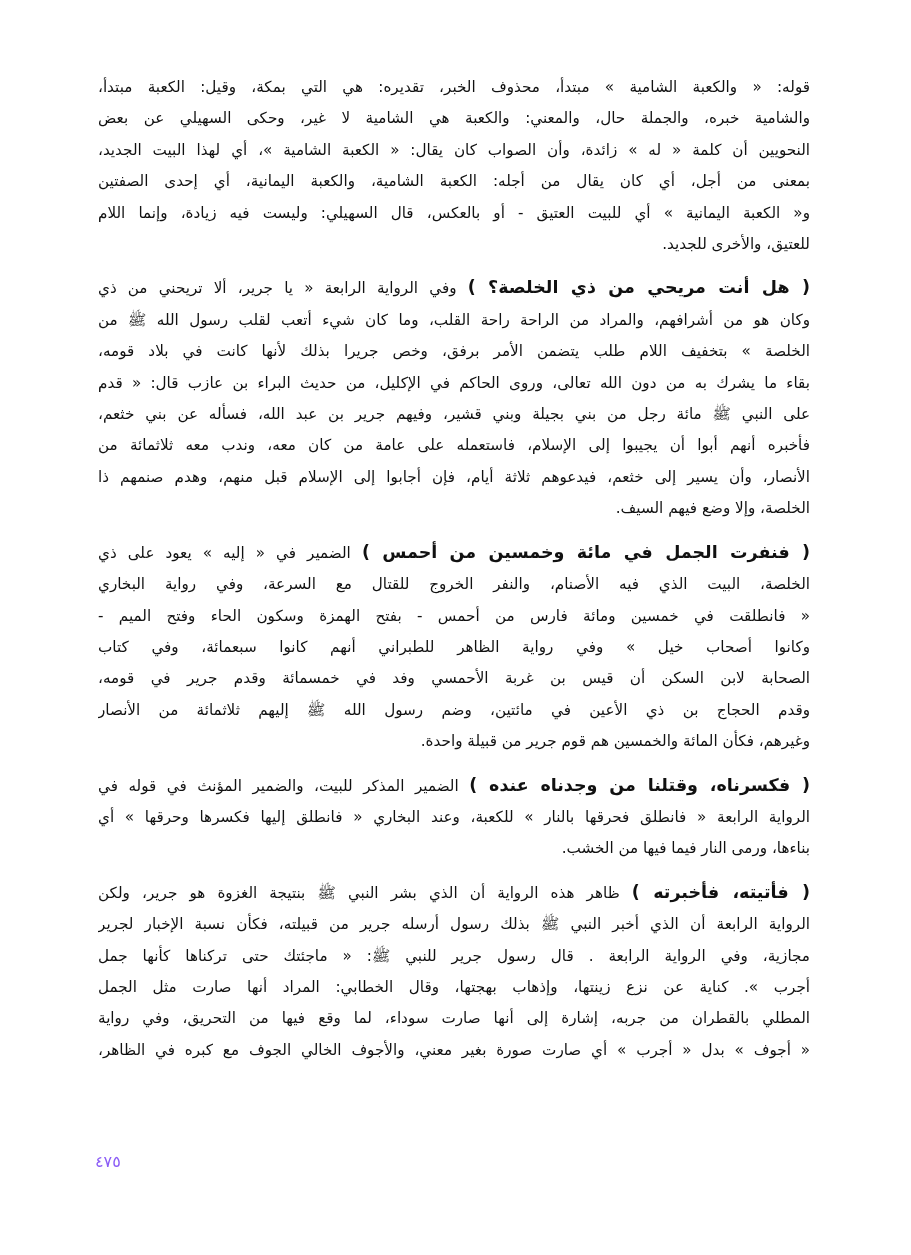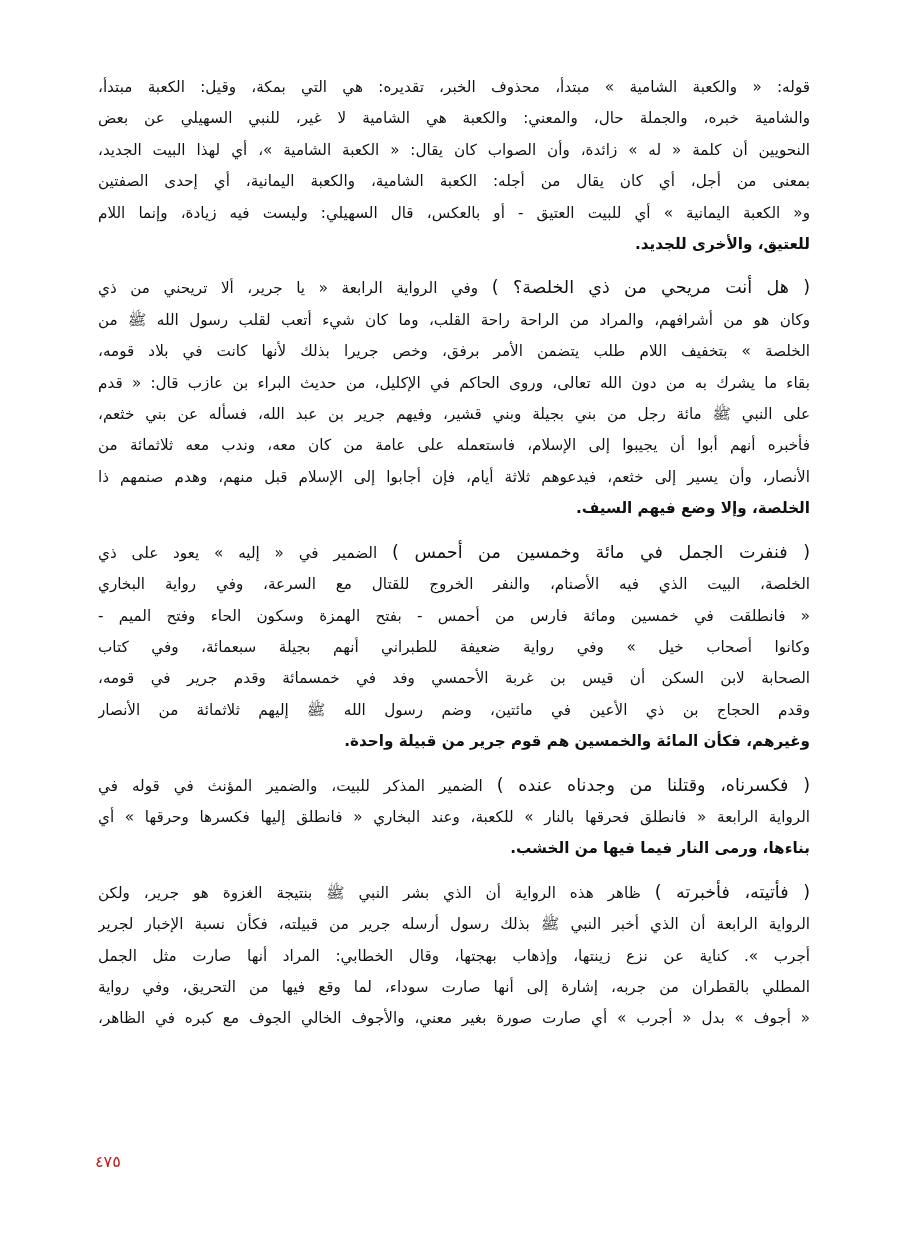--- a/index.html
+++ b/index.html
@@ -32,43 +32,42 @@
     }
     .para .line {
       display: block;
       text-align: justify;
       text-align-last: justify;
       white-space: nowrap;
       overflow: hidden;
     }
     .para .line.last {
       text-align-last: right;
-      font-weight: bold;
     }
     .heading {
-      font-weight: normal;
+      font-weight: bold;
       font-size: 17.5px;
     }
     .page-number {
       position: absolute;
       left: 95px;
       top: 1152px;
       font-size: 16px;
       direction: rtl;
-      color: #b91c1c;
+      color: #8b5cf6;
     }
   </style>
 </head>
 <body>
 
 <div class="page">
 
   <p class="para">
     <span class="line">قوله: « والكعبة الشامية » مبتدأ، محذوف الخبر، تقديره: هي التي بمكة، وقيل: الكعبة مبتدأ،</span>
-    <span class="line">والشامية خبره، والجملة حال، والمعني: والكعبة هي الشامية لا غير، للنبي السهيلي عن بعض</span>
+    <span class="line">والشامية خبره، والجملة حال، والمعني: والكعبة هي الشامية لا غير، وحكى السهيلي عن بعض</span>
     <span class="line">النحويين أن كلمة « له » زائدة، وأن الصواب كان يقال: « الكعبة الشامية »، أي لهذا البيت الجديد،</span>
     <span class="line">بمعنى من أجل، أي كان يقال من أجله: الكعبة الشامية، والكعبة اليمانية، أي إحدى الصفتين</span>
     <span class="line">و« الكعبة اليمانية » أي للبيت العتيق - أو بالعكس، قال السهيلي: وليست فيه زيادة، وإنما اللام</span>
     <span class="line last">للعتيق، والأخرى للجديد.</span>
   </p>
 
   <p class="para">
     <span class="line"><span class="heading">( هل أنت مريحي من ذي الخلصة؟ )</span> <span>وفي الرواية الرابعة « يا جرير، ألا تريحني من ذي</span></span>
     <span class="line">وكان هو من أشرافهم، والمراد من الراحة راحة القلب، وما كان شيء أتعب لقلب رسول الله ﷺ من</span>
     <span class="line">الخلصة » بتخفيف اللام طلب يتضمن الأمر برفق، وخص جريرا بذلك لأنها كانت في بلاد قومه،</span>
@@ -76,35 +75,36 @@
     <span class="line">على النبي ﷺ مائة رجل من بني بجيلة وبني قشير، وفيهم جرير بن عبد الله، فسأله عن بني خثعم،</span>
     <span class="line">فأخبره أنهم أبوا أن يجيبوا إلى الإسلام، فاستعمله على عامة من كان معه، وندب معه ثلاثمائة من</span>
     <span class="line">الأنصار، وأن يسير إلى خثعم، فيدعوهم ثلاثة أيام، فإن أجابوا إلى الإسلام قبل منهم، وهدم صنمهم ذا</span>
     <span class="line last">الخلصة، وإلا وضع فيهم السيف.</span>
   </p>
 
   <p class="para">
     <span class="line"><span class="heading">( فنفرت الجمل في مائة وخمسين من أحمس )</span> <span>الضمير في « إليه » يعود على ذي</span></span>
     <span class="line">الخلصة، البيت الذي فيه الأصنام، والنفر الخروج للقتال مع السرعة، وفي رواية البخاري</span>
     <span class="line">« فانطلقت في خمسين ومائة فارس من أحمس - بفتح الهمزة وسكون الحاء وفتح الميم -</span>
-    <span class="line">وكانوا أصحاب خيل » وفي رواية ضعيفة للطبراني أنهم بجيلة سبعمائة، وفي كتاب</span>
+    <span class="line">وكانوا أصحاب خيل » وفي رواية الظاهر للطبراني أنهم كانوا سبعمائة، وفي كتاب</span>
     <span class="line">الصحابة لابن السكن أن قيس بن غربة الأحمسي وفد في خمسمائة وقدم جرير في قومه،</span>
     <span class="line">وقدم الحجاج بن ذي الأعين في مائتين، وضم رسول الله ﷺ إليهم ثلاثمائة من الأنصار</span>
     <span class="line last">وغيرهم، فكأن المائة والخمسين هم قوم جرير من قبيلة واحدة.</span>
   </p>
 
   <p class="para">
     <span class="line"><span class="heading">( فكسرناه، وقتلنا من وجدناه عنده )</span> <span>الضمير المذكر للبيت، والضمير المؤنث في قوله في</span></span>
     <span class="line">الرواية الرابعة « فانطلق فحرقها بالنار » للكعبة، وعند البخاري « فانطلق إليها فكسرها وحرقها » أي</span>
     <span class="line last">بناءها، ورمى النار فيما فيها من الخشب.</span>
   </p>
 
   <p class="para">
     <span class="line"><span class="heading">( فأتيته، فأخبرته )</span> <span>ظاهر هذه الرواية أن الذي بشر النبي ﷺ بنتيجة الغزوة هو جرير، ولكن</span></span>
     <span class="line">الرواية الرابعة أن الذي أخبر النبي ﷺ بذلك رسول أرسله جرير من قبيلته، فكأن نسبة الإخبار لجرير</span>
+    <span class="line">مجازية، وفي الرواية الرابعة . قال رسول جرير للنبي ﷺ: « ماجئتك حتى تركناها كأنها جمل</span>
     <span class="line">أجرب ». كناية عن نزع زينتها، وإذهاب بهجتها، وقال الخطابي: المراد أنها صارت مثل الجمل</span>
     <span class="line">المطلي بالقطران من جربه، إشارة إلى أنها صارت سوداء، لما وقع فيها من التحريق، وفي رواية</span>
     <span class="line">« أجوف » بدل « أجرب » أي صارت صورة بغير معني، والأجوف الخالي الجوف مع كبره في الظاهر،</span>
   </p>
 
 </div>
 
 <div class="page-number">٤٧٥</div>
 
 </body></html>

